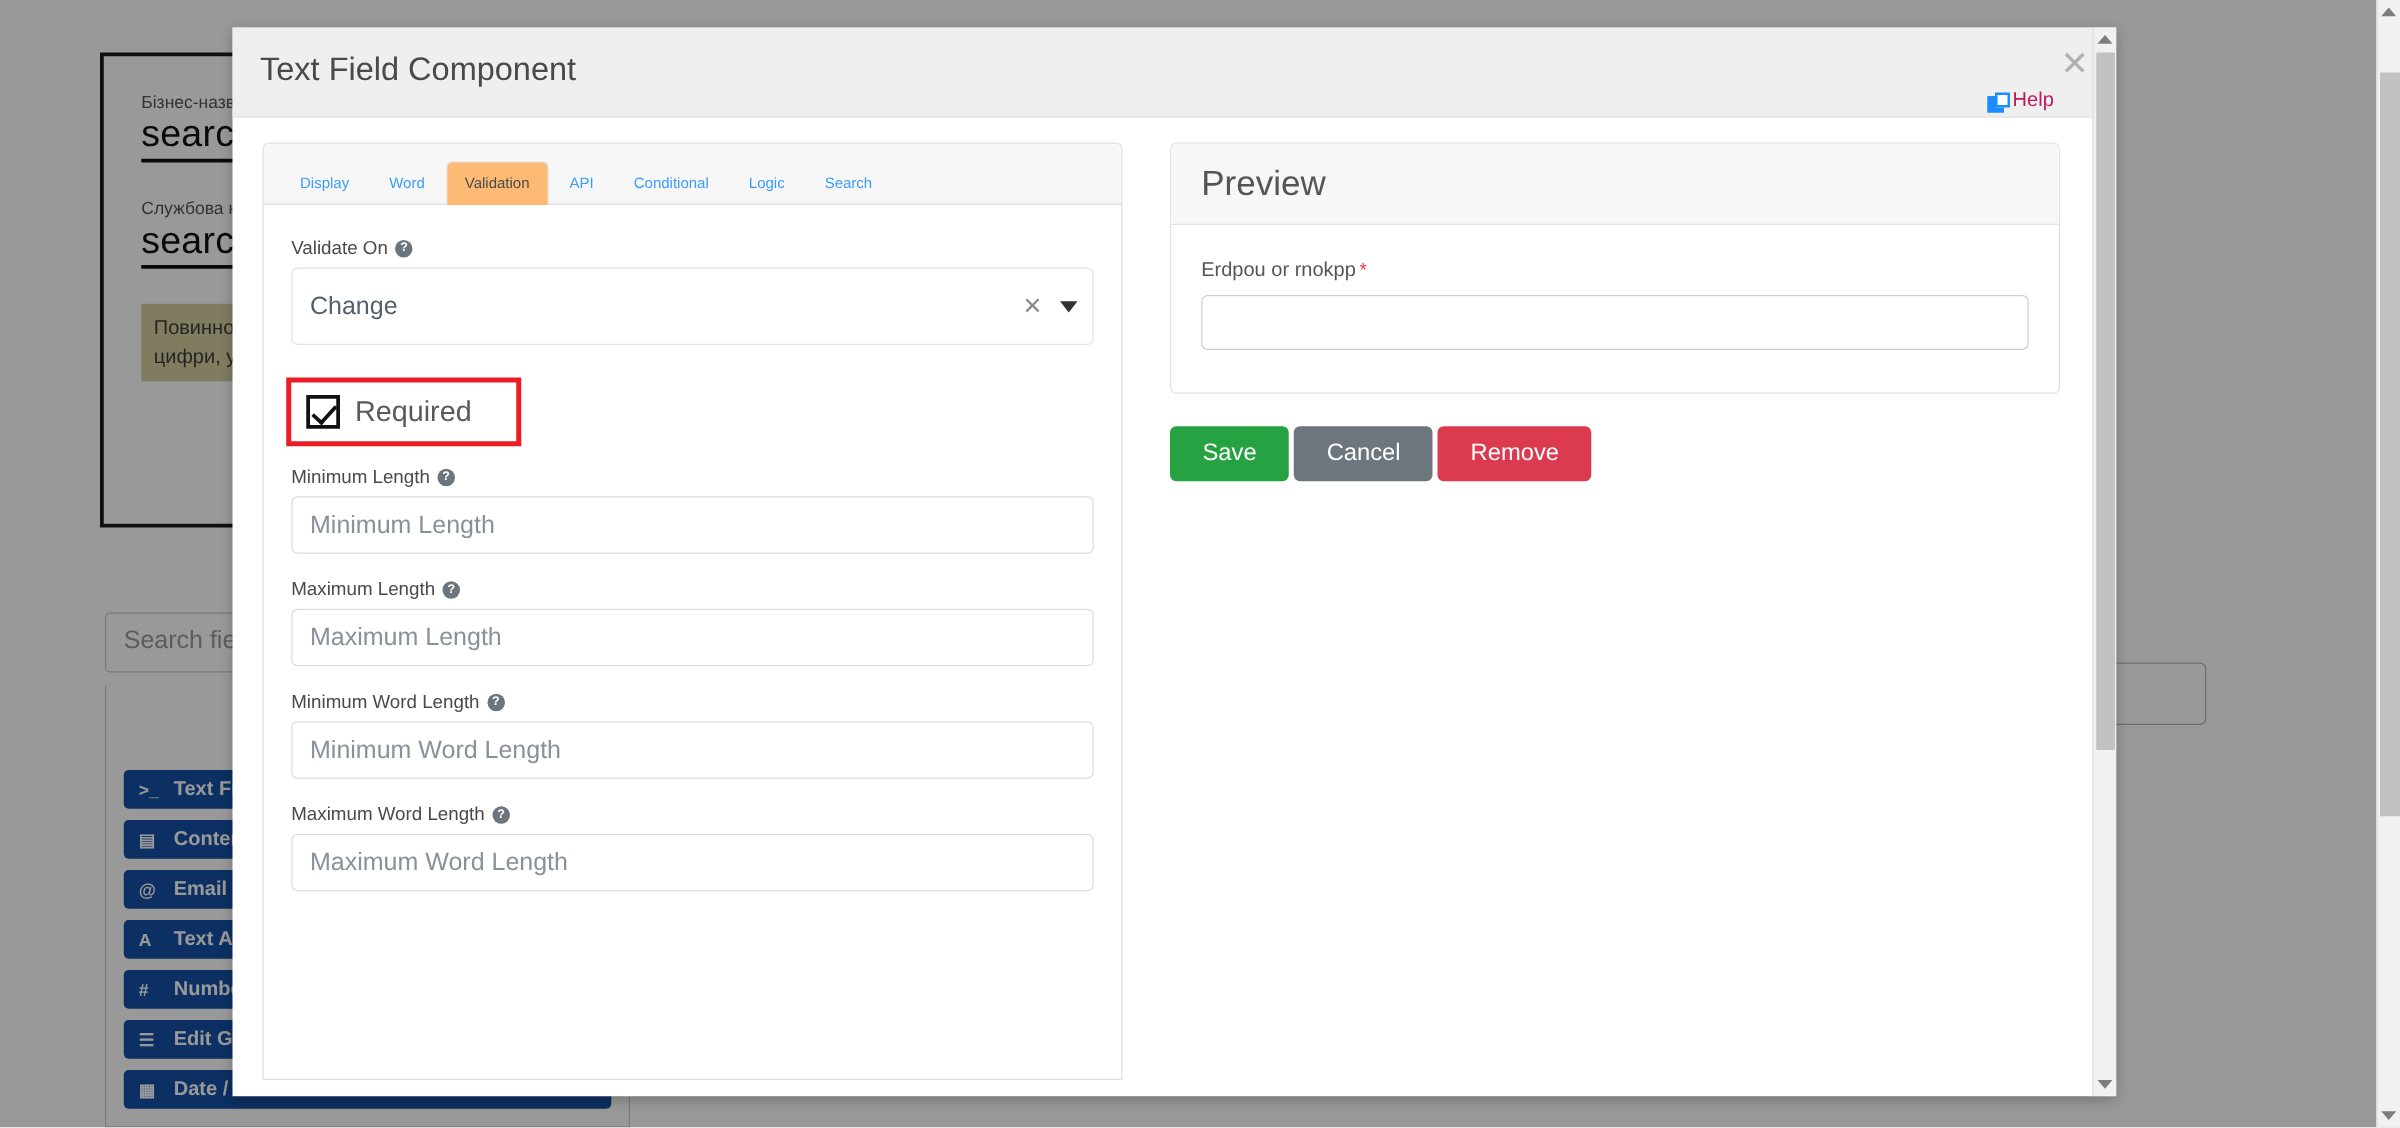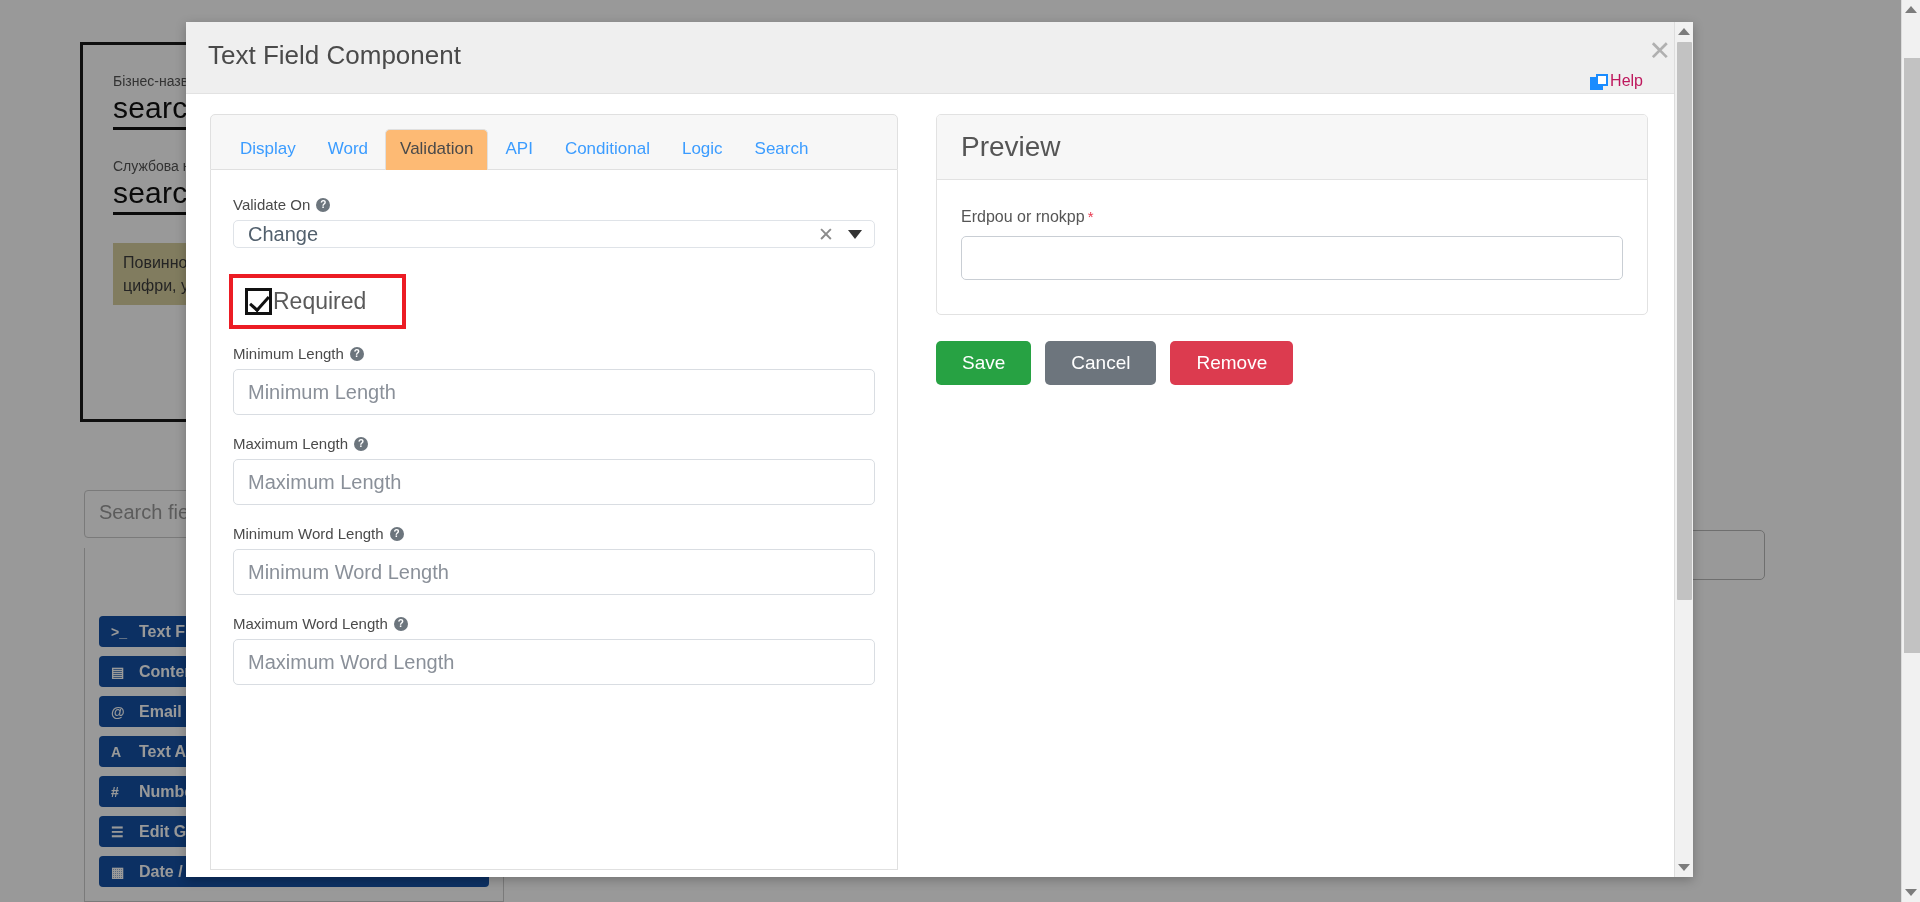--- a/index.html
+++ b/index.html
@@ -119,21 +119,21 @@
   .left-col { width: 688px; flex: none; }
 
   .tabs-wrap {
     background: #f7f7f7;
     border: 1px solid #e0e0e0;
     border-radius: 5px 5px 0 0;
     padding: 14px 14px 0 14px;
     display: flex; align-items: flex-end; gap: 2px;
   }
   .tab {
-    font-size: 17px; color: #3b9cff;
+    font-size: 12px; color: #3b9cff;
     padding: 9px 14px 10px 14px;
     cursor: pointer; border-radius: 5px 5px 0 0;
     border: 1px solid transparent; border-bottom: none;
     white-space: nowrap;
   }
   .tab.active {
     background: #fdba74; color: #4a4a4a;
     border-color: #e0e0e0;
     position: relative; z-index: 2;
     margin-bottom: -1px; padding-bottom: 11px;
@@ -161,21 +161,21 @@
   .form-input {
     width: 100%; height: 46px;
     border: 1px solid #d9dde2; border-radius: 5px;
     background: #fff; font-size: 20px; color: #8a9099;
     padding: 6px 14px;
     font-family: "Liberation Sans", sans-serif;
   }
   .form-input::placeholder { color: #8a9099; opacity: 1; }
 
   .select-box {
-    position: relative; width: 100%; height: 28px;
+    position: relative; width: 100%; height: 62px;
     border: 1px solid #dfe3e8; border-radius: 5px; background: #fff;
     display: flex; align-items: center; padding: 0 14px;
     font-size: 20px; color: #52606d; cursor: pointer;
   }
   .select-ctrls {
     position: absolute; right: 12px; top: 0; height: 100%;
     display: flex; align-items: center; gap: 14px;
   }
   .sel-x { color: #8b8b8b; font-size: 19px; line-height: 1; cursor: pointer; }
   .sel-caret {
@@ -192,21 +192,21 @@
   .chk.checked:after {
     content: ""; position: absolute;
     left: 6px; top: 1px; width: 8px; height: 16px;
     border: solid #111; border-width: 0 3px 3px 0;
     transform: rotate(42deg);
   }
   .chk-label { font-size: 23px; color: #5a5a5a; }
 
   .hl-box {
     border: 4px solid #ec1c24; padding: 10px 36px 10px 12px;
-    display: inline-flex; align-items: center; gap: 1px;
+    display: inline-flex; align-items: center; gap: 12px;
     margin: 6px 16px 16px -4px;
   }
   .unique-row { margin: 14px 0 26px 0; }
 
   
   .right-col { width: 712px; flex: none; }
   .preview-panel {
     border: 1px solid #e2e2e2; border-radius: 5px;
     background: #fff; overflow: hidden;
   }
@@ -214,21 +214,21 @@
     background: #f7f7f7; border-bottom: 1px solid #e2e2e2;
     padding: 16px 24px; font-size: 28px; color: #555;
   }
   .preview-body { padding: 28px 24px 34px 24px; }
   .preview-label { font-size: 16px; color: #555; margin-bottom: 10px; }
   .preview-input {
     width: 100%; height: 44px;
     border: 1px solid #c9ced4; border-radius: 5px; background: #fff;
   }
 
-  .action-row { display: flex; gap: 14px; margin-top: 26px; }
+  .action-row { display: flex; gap: 4px; margin-top: 26px; }
   .btn {
     border: none; border-radius: 5px; color: #fff;
     font-size: 19px; padding: 11px 26px; cursor: pointer;
     font-family: "Liberation Sans", sans-serif;
   }
   .btn-save { background: #27a243; }
   .btn-cancel { background: #6d757d; }
   .btn-remove { background: #dc3b4f; }
 
   

